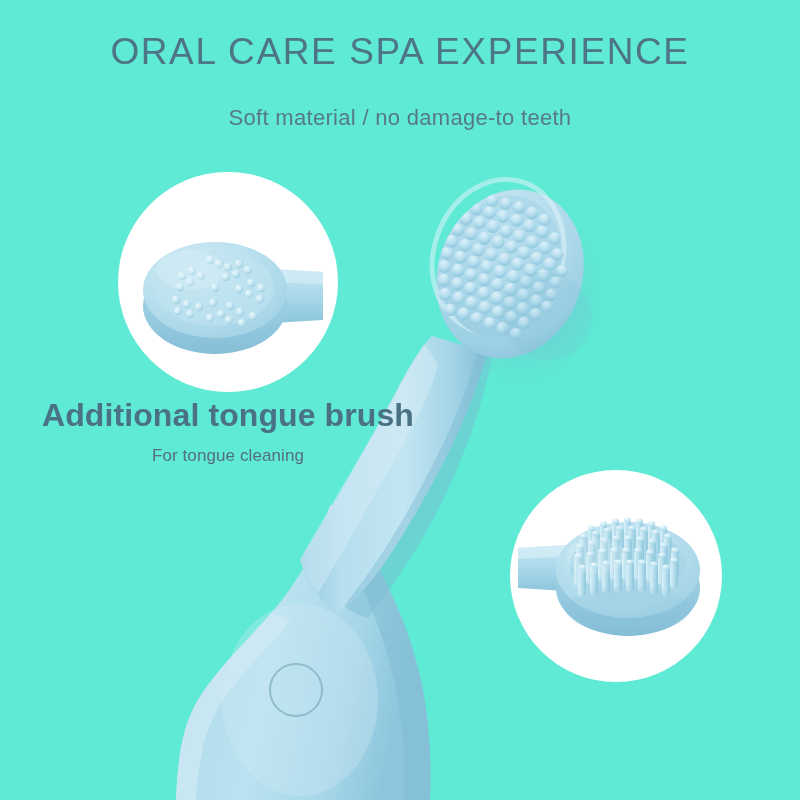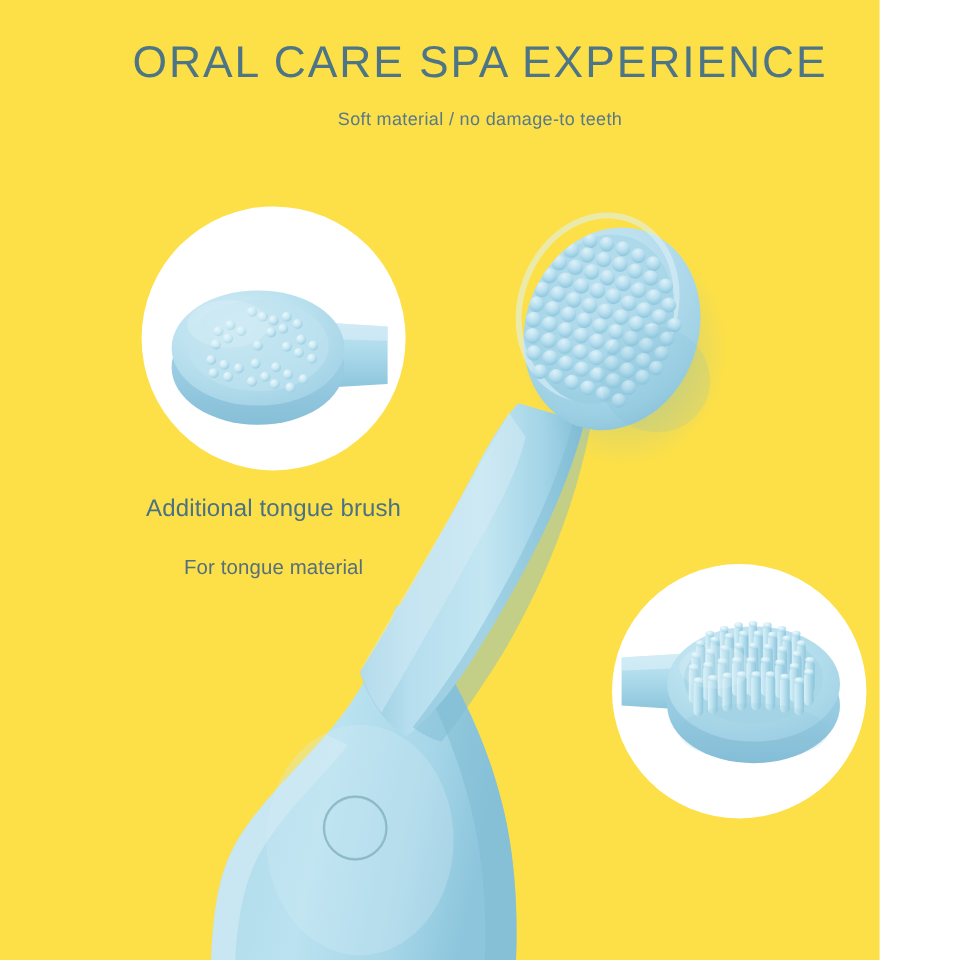--- a/index.html
+++ b/index.html
@@ -3,23 +3,23 @@
 <meta charset="utf-8">
 <title>Oral Care Spa Experience</title>
 <style>
   html, body {
     margin: 0;
     padding: 0;
     background: #ffffff;
   }
   #stage {
     position: relative;
-    width: 733px;
+    width: 800px;
     height: 800px;
-    background: #fde047;
+    background: #5eead4;
     overflow: hidden;
     font-family: "Liberation Sans", sans-serif;
     user-select: none;
   }
 
   
   #headline-block {
     position: absolute;
     top: 0;
     left: 0;
@@ -31,23 +31,23 @@
     margin: 0;
     padding-top: 31px;
     font-size: 37px;
     font-weight: 400;
     letter-spacing: 1.6px;
     color: #4e7585;
     line-height: 1.15;
     white-space: nowrap;
   }
   #subtitle {
-    margin: 0;
+    margin: 14px;
     padding-top: 17px;
-    font-size: 15px;
+    font-size: 22px;
     font-weight: 400;
     letter-spacing: 0.3px;
     color: #57798a;
     line-height: 1.2;
     white-space: nowrap;
   }
 
   
   #product-artwork {
     position: absolute;
@@ -93,23 +93,23 @@
     left: 36px;
     top: 396px;
     width: 384px;
   }
   #caption-brush {
     left: 462px;
     top: 696px;
     width: 320px;
   }
   .caption-title {
-    margin: 16px;
-    font-size: 20px;
-    font-weight: 400;
+    margin: 0;
+    font-size: 32px;
+    font-weight: 700;
     color: #4a7284;
     letter-spacing: 0.1px;
     line-height: 1.22;
     white-space: nowrap;
   }
   .caption-sub {
     margin: 0;
     padding-top: 11px;
     font-size: 17px;
     font-weight: 400;
@@ -417,21 +417,21 @@
           <circle cx="124" cy="151" r="4.2"></circle>
         <circle cx="135" cy="144" r="4.2"></circle>
       </g>
 
       <ellipse cx="72" cy="98" rx="34" ry="20" fill="#e8f6fb" opacity="0.25"></ellipse>
     </svg>
   </div>
 
   <div id="caption-tongue" class="caption-block">
     <p class="caption-title">Additional tongue brush</p>
-    <p class="caption-sub">For tongue material</p>
+    <p class="caption-sub">For tongue cleaning</p>
   </div>
 
   <div id="callout-brush-circle" class="callout-circle">
     <svg class="callout-art" viewBox="0 0 212 212" xmlns="http://www.w3.org/2000/svg">
       <defs>
         <radialGradient id="bPadGrad" cx="0.4" cy="0.3" r="0.85">
           <stop offset="0%" stop-color="#d4ecf6"></stop>
           <stop offset="45%" stop-color="#b8e0ee"></stop>
           <stop offset="100%" stop-color="#9acee3"></stop>
         </radialGradient>

